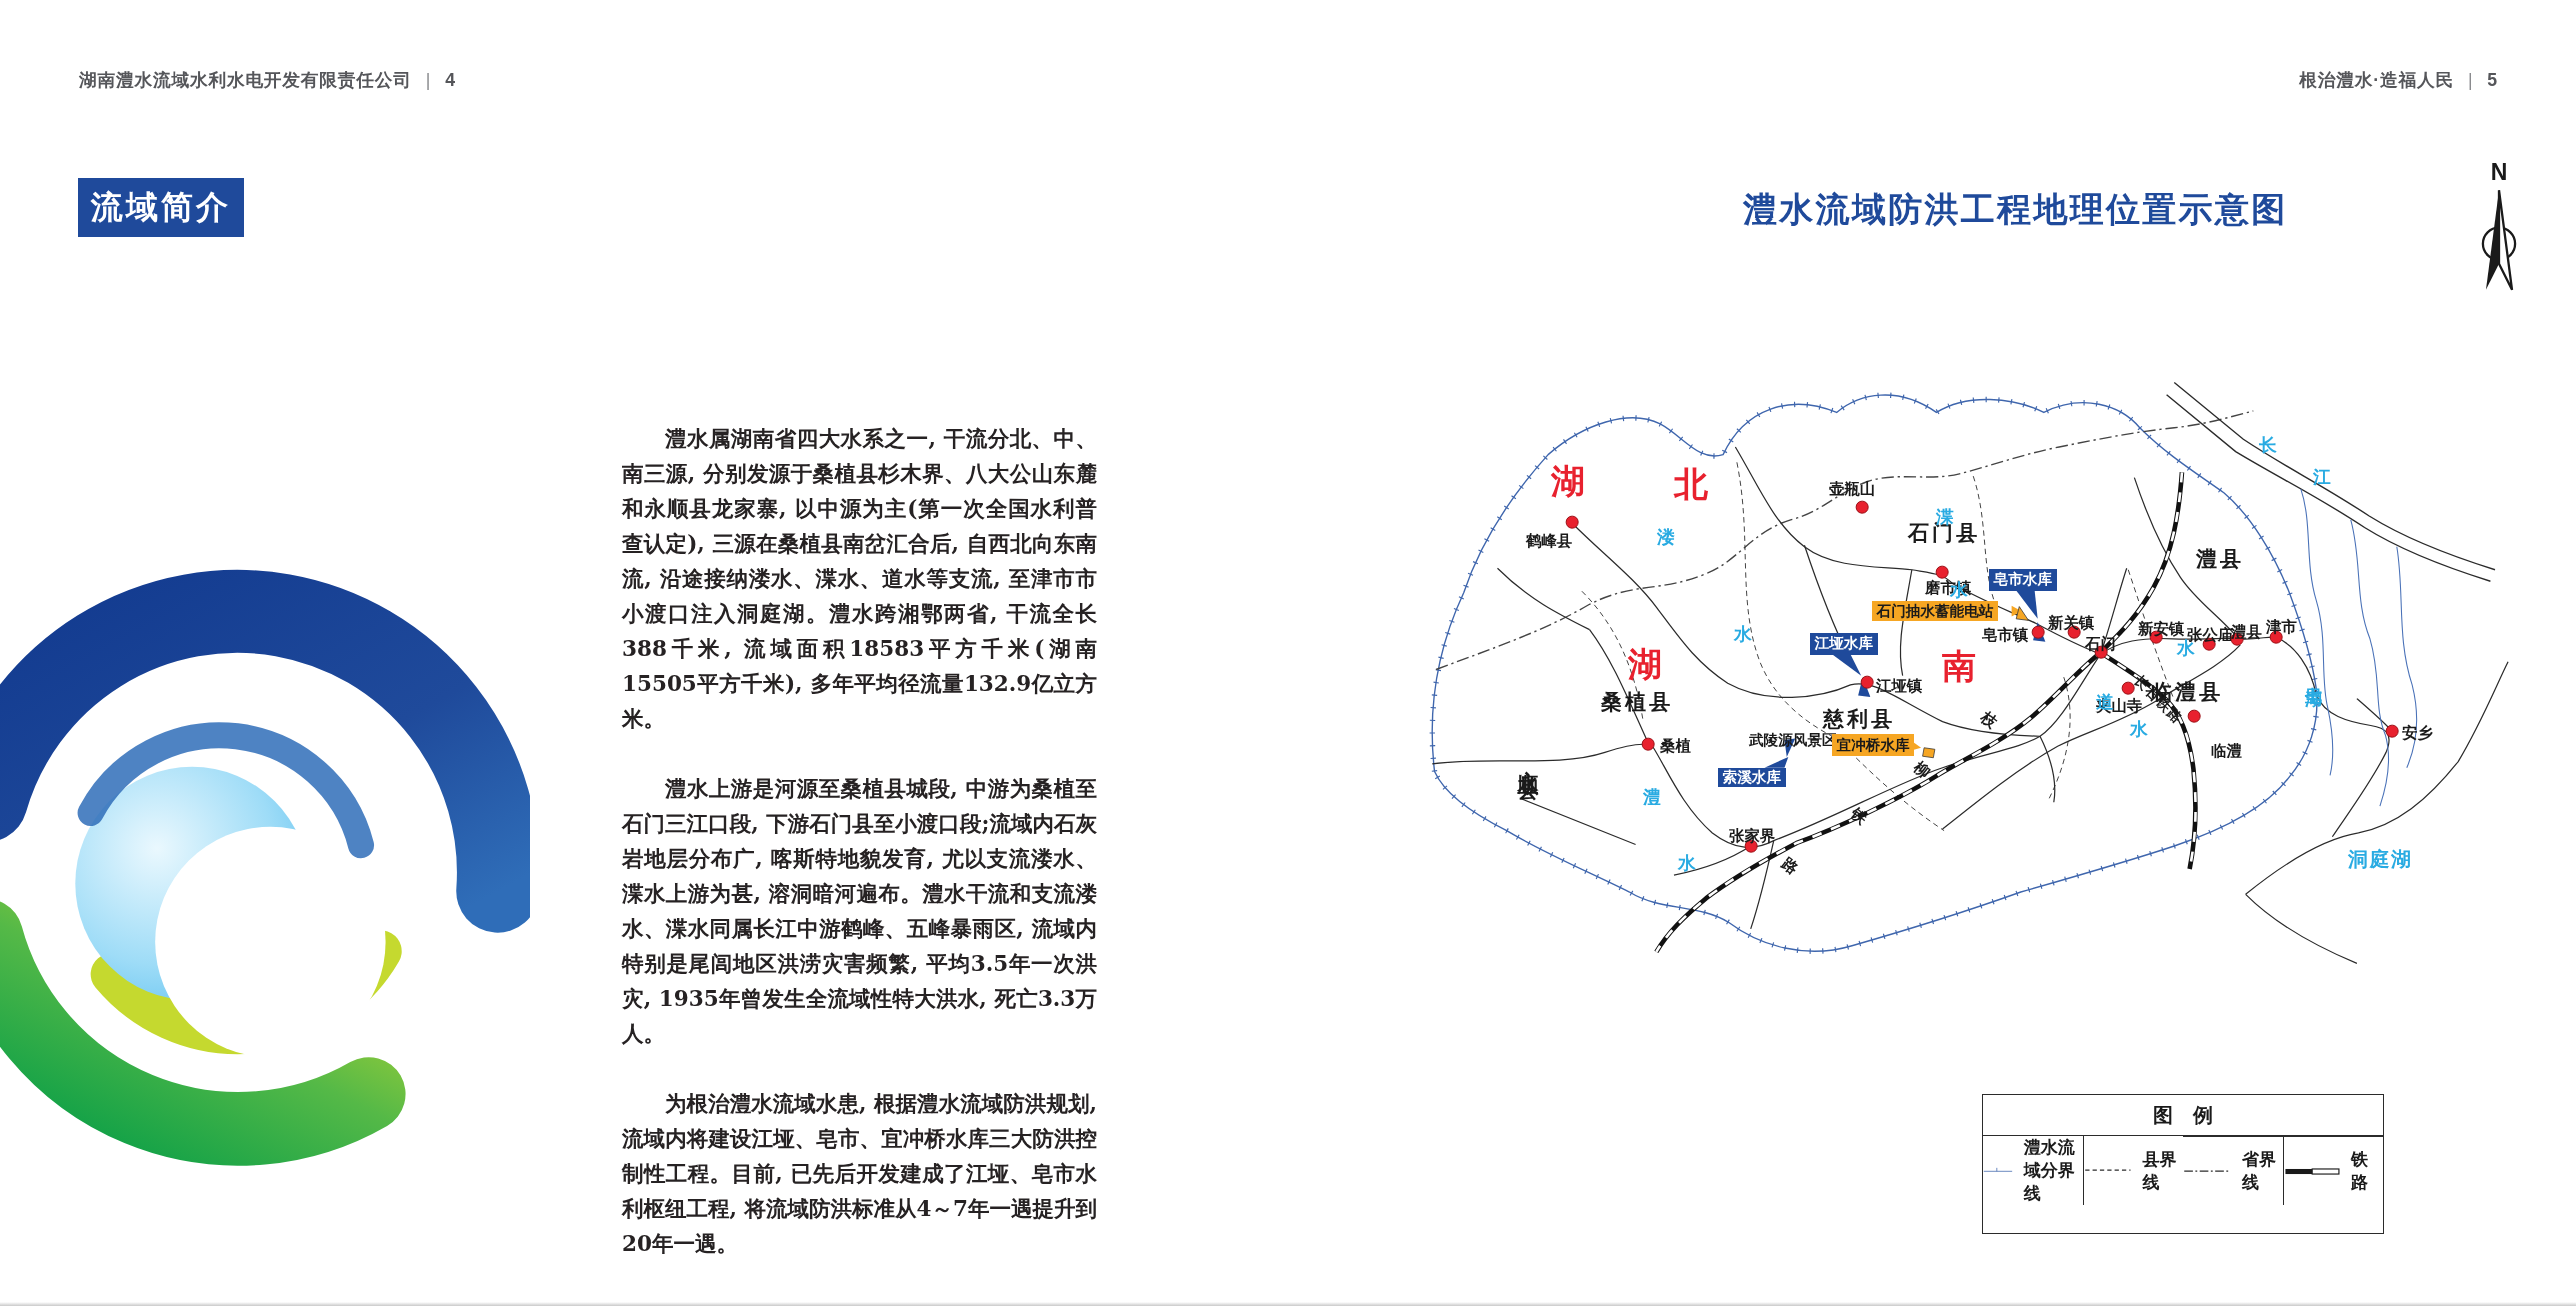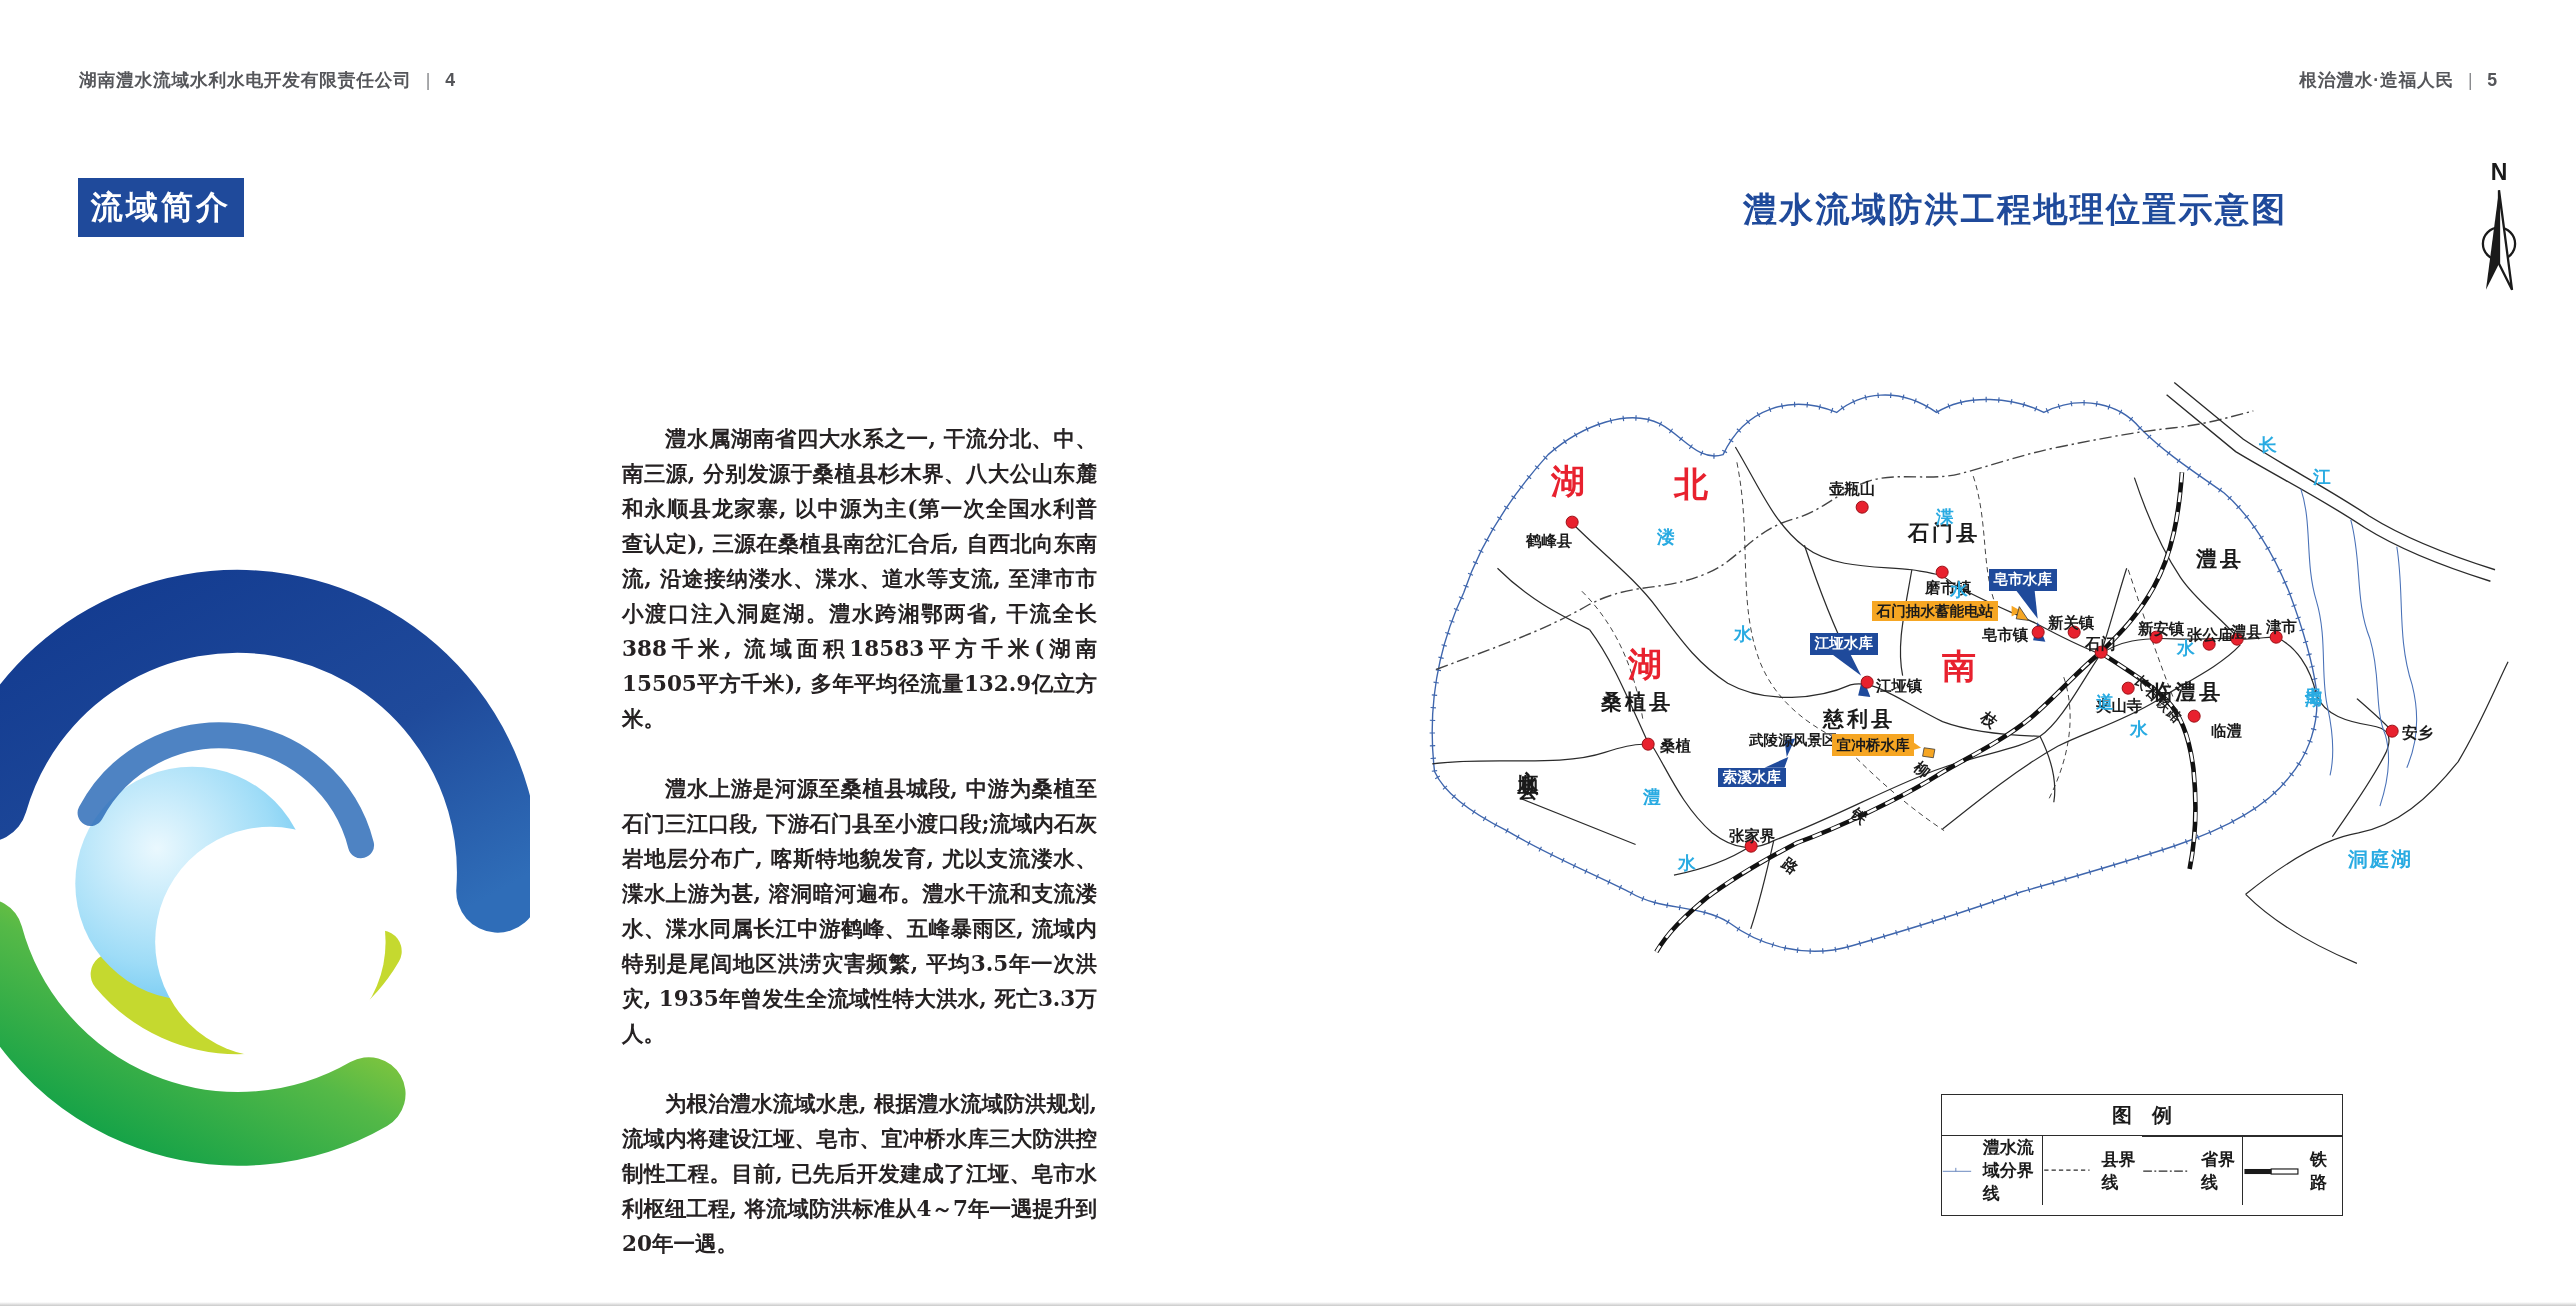--- a/index.html
+++ b/index.html
@@ -27,21 +27,21 @@
   .riv{font-size:17.7px;font-weight:bold;color:#29abe2;}
   .lake{font-size:20px;font-weight:bold;color:#29abe2;letter-spacing:1.5px;}
   .lake.vert{writing-mode:vertical-rl;font-size:17px;}
   .railc{font-size:15.4px;font-weight:bold;color:#1a1a1a;transform:rotate(38deg);}
   .raill{font-size:14px;font-weight:bold;color:#1a1a1a;transform:rotate(45deg);letter-spacing:1.5px;}
   .scenic{font-size:14.6px;font-weight:bold;color:#1a1a1a;margin-left:23px;}
   .callout{position:absolute;display:flex;align-items:center;justify-content:center;
            font-size:14.6px;font-weight:bold;white-space:nowrap;padding:0 4.6px;}
   .callout.res{background:#1f4a9b;color:#fff;}
   .callout.proj{background:#f6a623;color:#1a1a1a;}
-  .legend{position:absolute;left:1941px;top:1094px;width:402px;height:122px;border:1.5px solid #2b2b2b;box-sizing:border-box;}
+  .legend{position:absolute;left:1982px;top:1094px;width:402px;height:140px;border:1.5px solid #2b2b2b;box-sizing:border-box;}
   .legend .ttl{height:40px;border-bottom:1.5px solid #2b2b2b;display:flex;align-items:center;justify-content:center;
                font-size:20px;font-weight:bold;color:#1a1a1a;letter-spacing:20px;text-indent:20px;}
   .legend .grid{display:grid;grid-template-columns:1fr 1fr 1fr 1fr;grid-template-rows:1fr 1fr;height:97px;}
   .legend .cell{display:flex;align-items:center;justify-content:center;gap:10.7px;font-size:17px;font-weight:bold;color:#1a1a1a;}
   .legend .cell.bl{border-left:1.5px solid #2b2b2b;} .legend .cell.bt{border-top:1.5px solid #2b2b2b;}
   .logo{position:absolute;left:0;top:392px;}
   .bottom-edge{position:absolute;left:0;bottom:0;width:100%;height:3.8px;background:linear-gradient(#fff,#c9c9c9);}
 </style>
 </head>
 <body>
@@ -202,21 +202,21 @@
     <div class="lbl town" style="left:733px;top:281px;">新安镇</div>
     <div class="dot" style="left:804px;top:306px;"></div>
     <div class="lbl town" style="left:782px;top:287px;">张公庙</div>
     <div class="dot" style="left:832px;top:301px;"></div>
     <div class="lbl town" style="left:826px;top:284px;">澧县</div>
     <div class="dot" style="left:871px;top:299px;"></div>
     <div class="lbl town" style="left:861px;top:279px;">津市</div>
     <div class="dot" style="left:723px;top:350px;"></div>
     <div class="lbl town" style="left:691px;top:358px;">夹山寺</div>
     <div class="dot" style="left:789px;top:378px;"></div>
-    <div class="lbl town" style="left:789px;top:383px;padding-left:17px;">临澧</div>
+    <div class="lbl town" style="left:789px;top:403px;padding-left:17px;">临澧</div>
     <div class="dot" style="left:243px;top:406px;"></div>
     <div class="lbl town" style="left:255px;top:398px;">桑植</div>
     <div class="dot" style="left:346px;top:508px;"></div>
     <div class="lbl town" style="left:324px;top:488px;">张家界</div>
     <div class="dot" style="left:462px;top:344px;"></div>
     <div class="lbl town" style="left:471px;top:338px;">江垭镇</div>
     <div class="dot" style="left:987px;top:393px;"></div>
     <div class="lbl town" style="left:997px;top:385px;">安乡</div>
 
     <div class="lbl scenic" style="left:321px;top:393px;">武陵源风景区</div>

